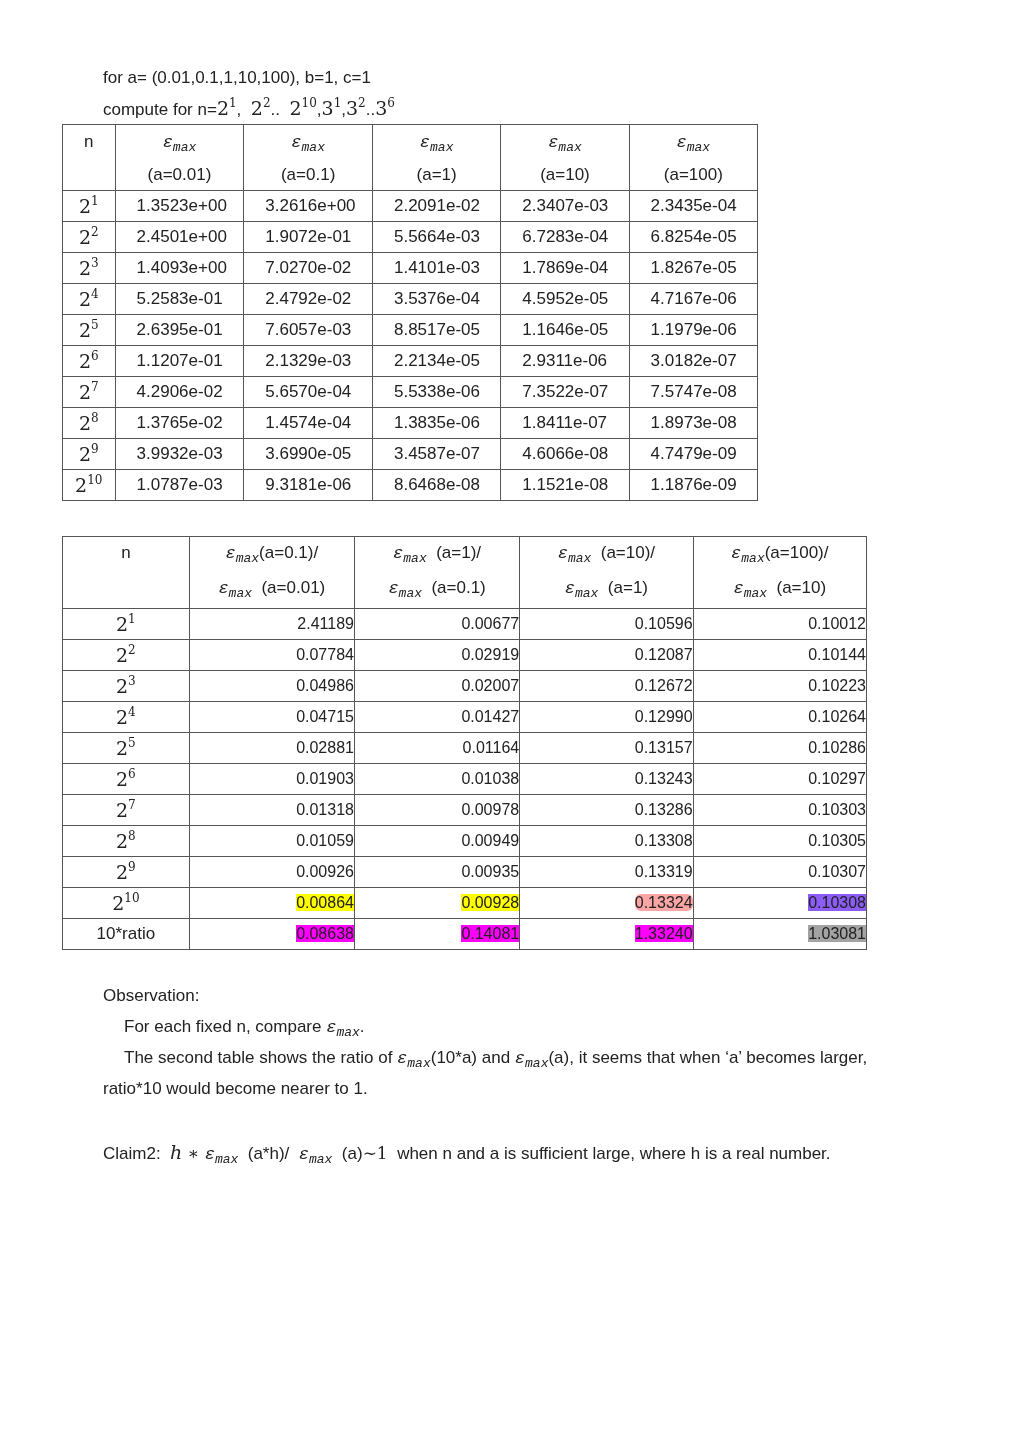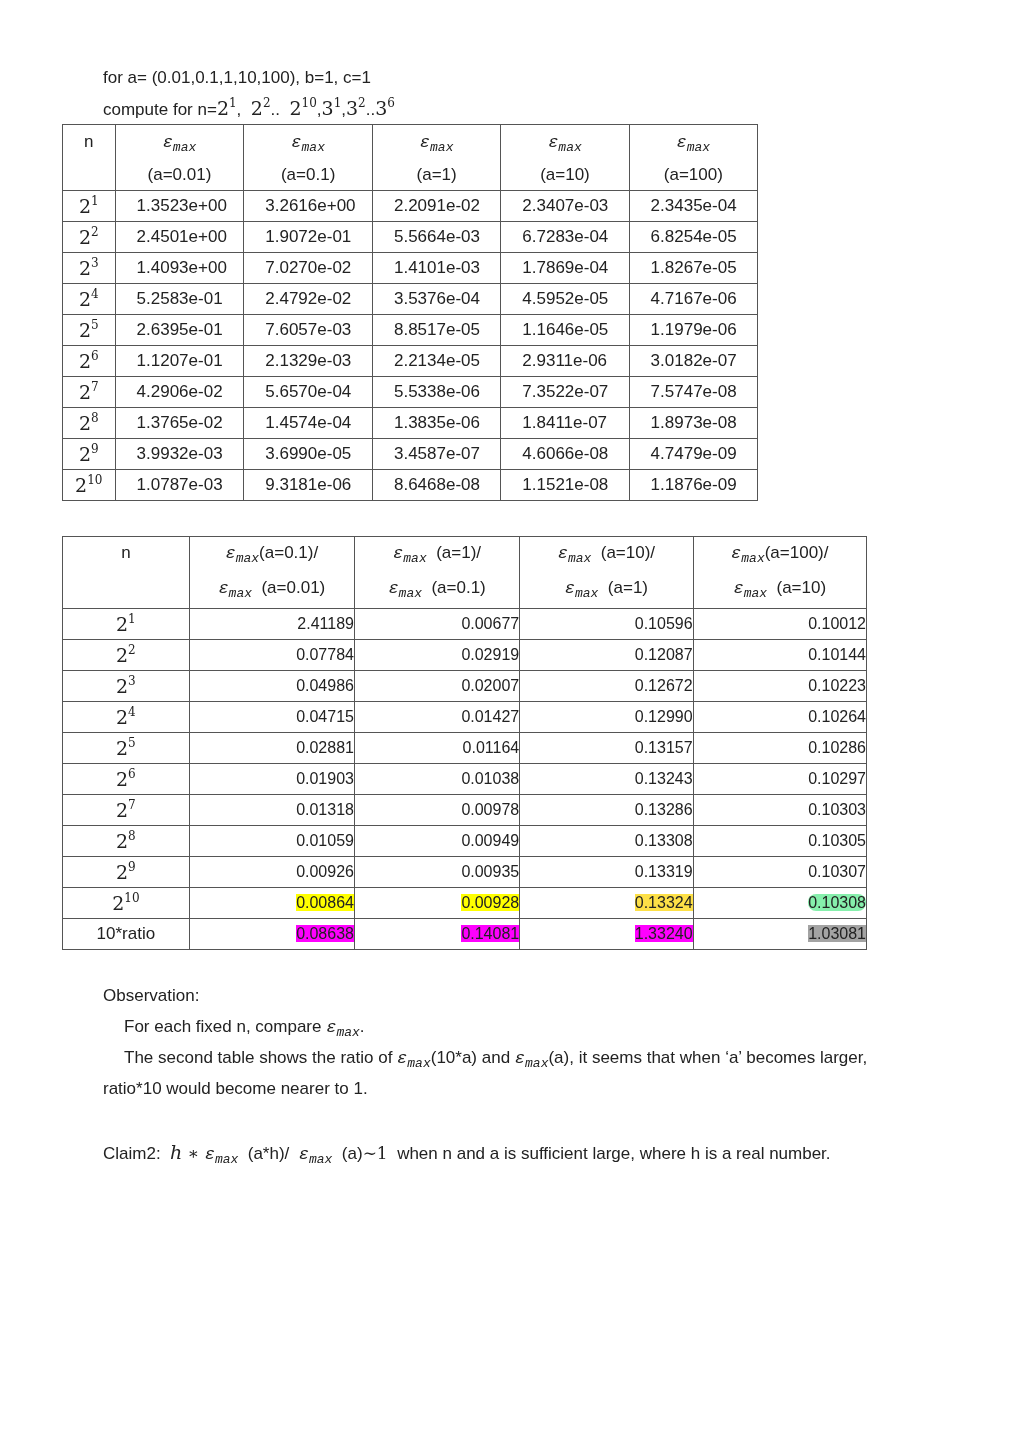--- a/index.html
+++ b/index.html
@@ -217,22 +217,22 @@
         <td class="n"><span class="pow">2<sup>9</sup></span></td>
         <td><span>0.00926</span></td>
         <td><span>0.00935</span></td>
         <td><span>0.13319</span></td>
         <td><span>0.10307</span></td>
       </tr>
       <tr>
         <td class="n"><span class="pow">2<sup>10</sup></span></td>
         <td><span style="background: rgb(255, 255, 0); margin-left: 28px;">0.00864</span></td>
         <td><span style="background: rgb(255, 255, 0);">0.00928</span></td>
-        <td><span style="background: #fde047;">0.13324</span></td>
-        <td><span style="background: #86efac; border-radius: 8px;">0.10308</span></td>
+        <td><span style="background: #fca5a5; border-radius: 6px;">0.13324</span></td>
+        <td><span style="background: #8b5cf6;">0.10308</span></td>
       </tr>
       <tr>
         <td class="n"><span>10*ratio</span></td>
         <td><span style="background: rgb(255, 0, 255);">0.08638</span></td>
         <td><span style="background: rgb(255, 0, 255);">0.14081</span></td>
         <td><span style="background: rgb(255, 0, 255);">1.33240</span></td>
         <td><span style="background: #a3a3a3;">1.03081</span></td>
       </tr>
     </tbody>
 </table>

